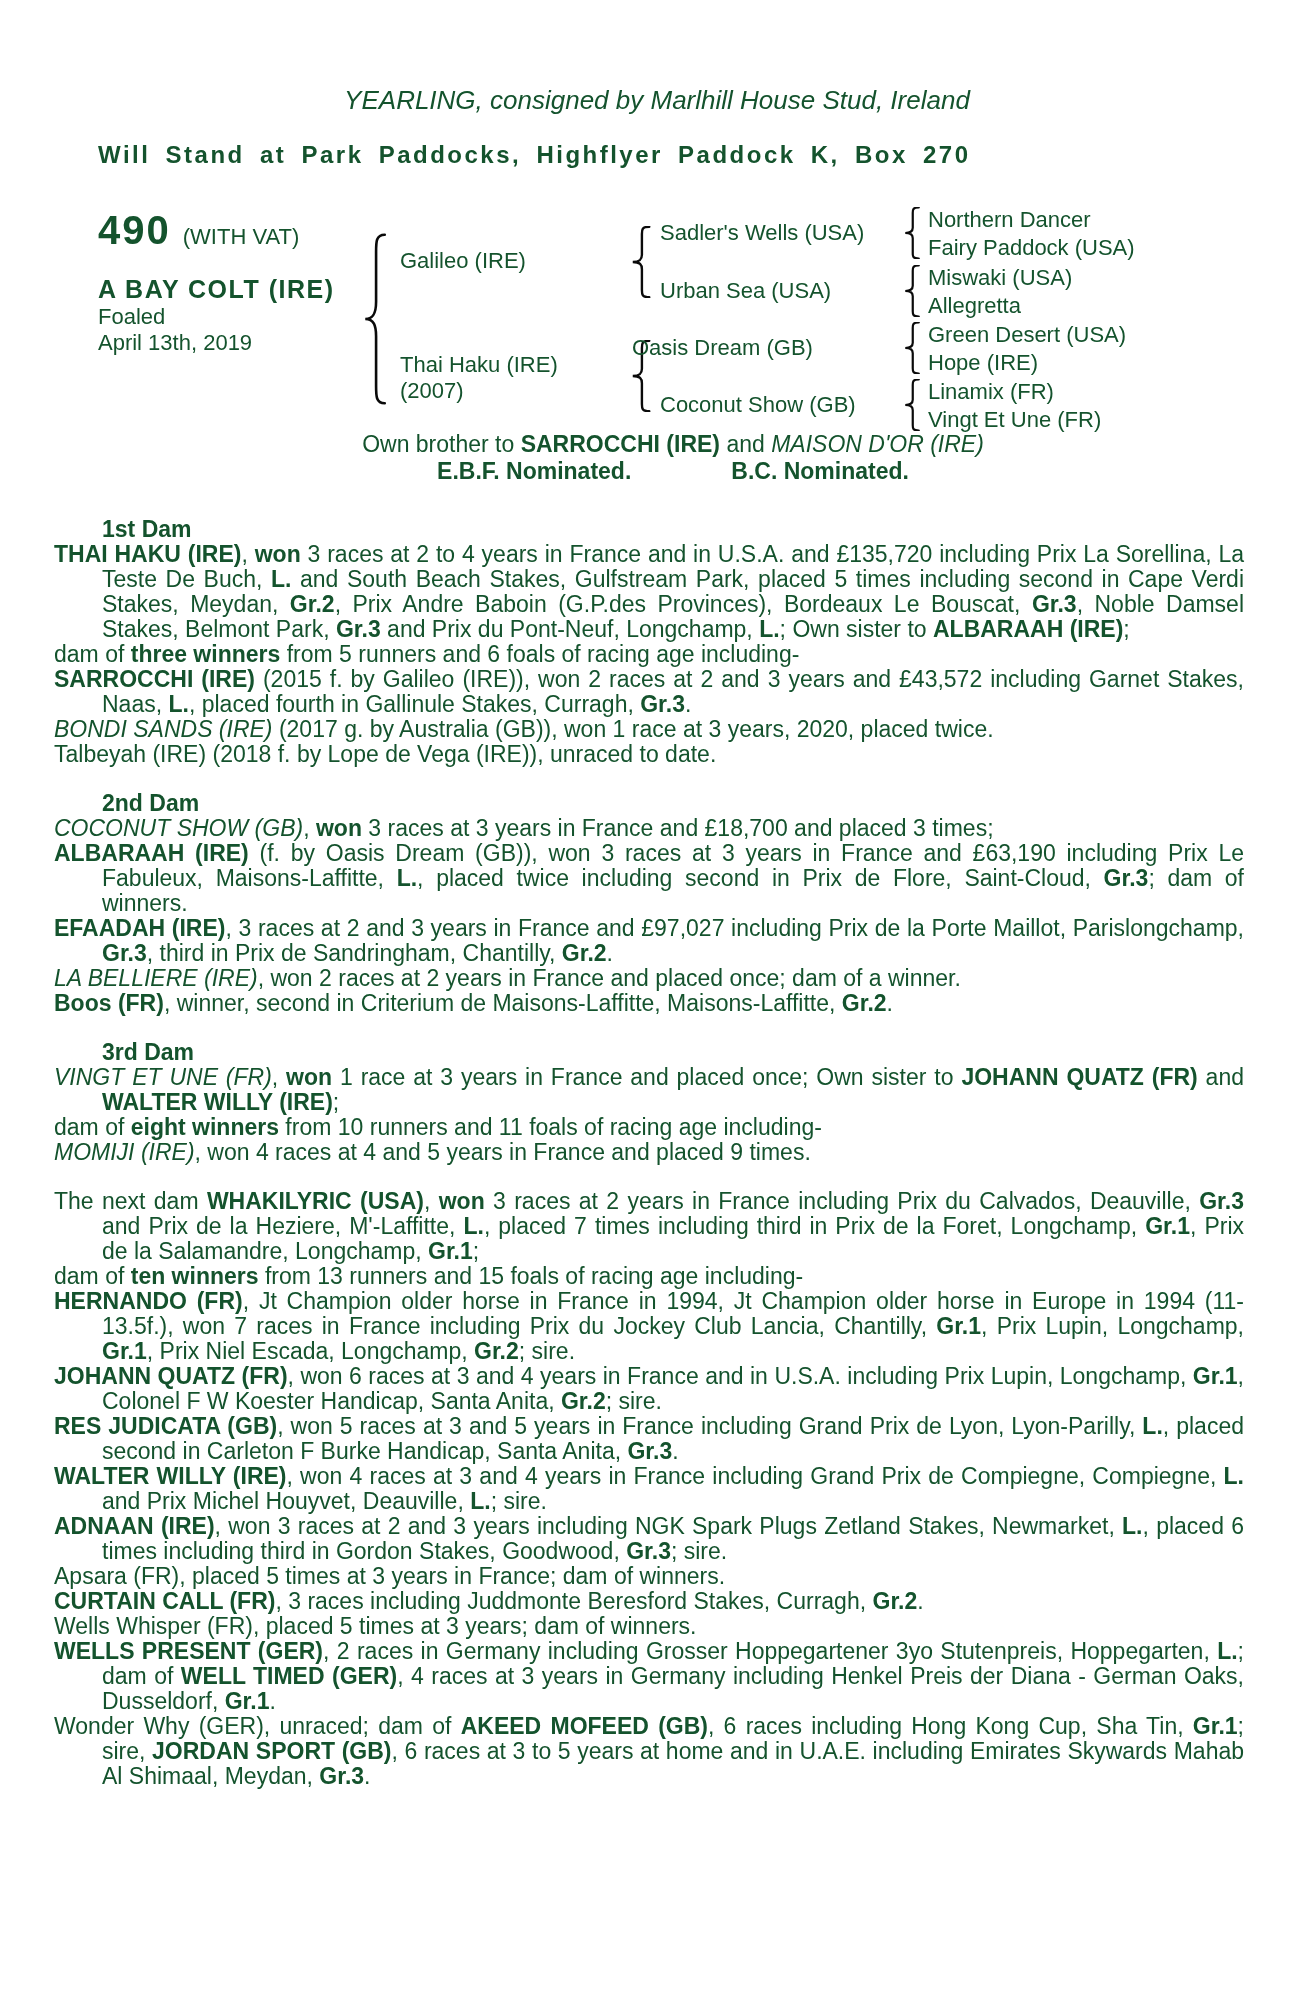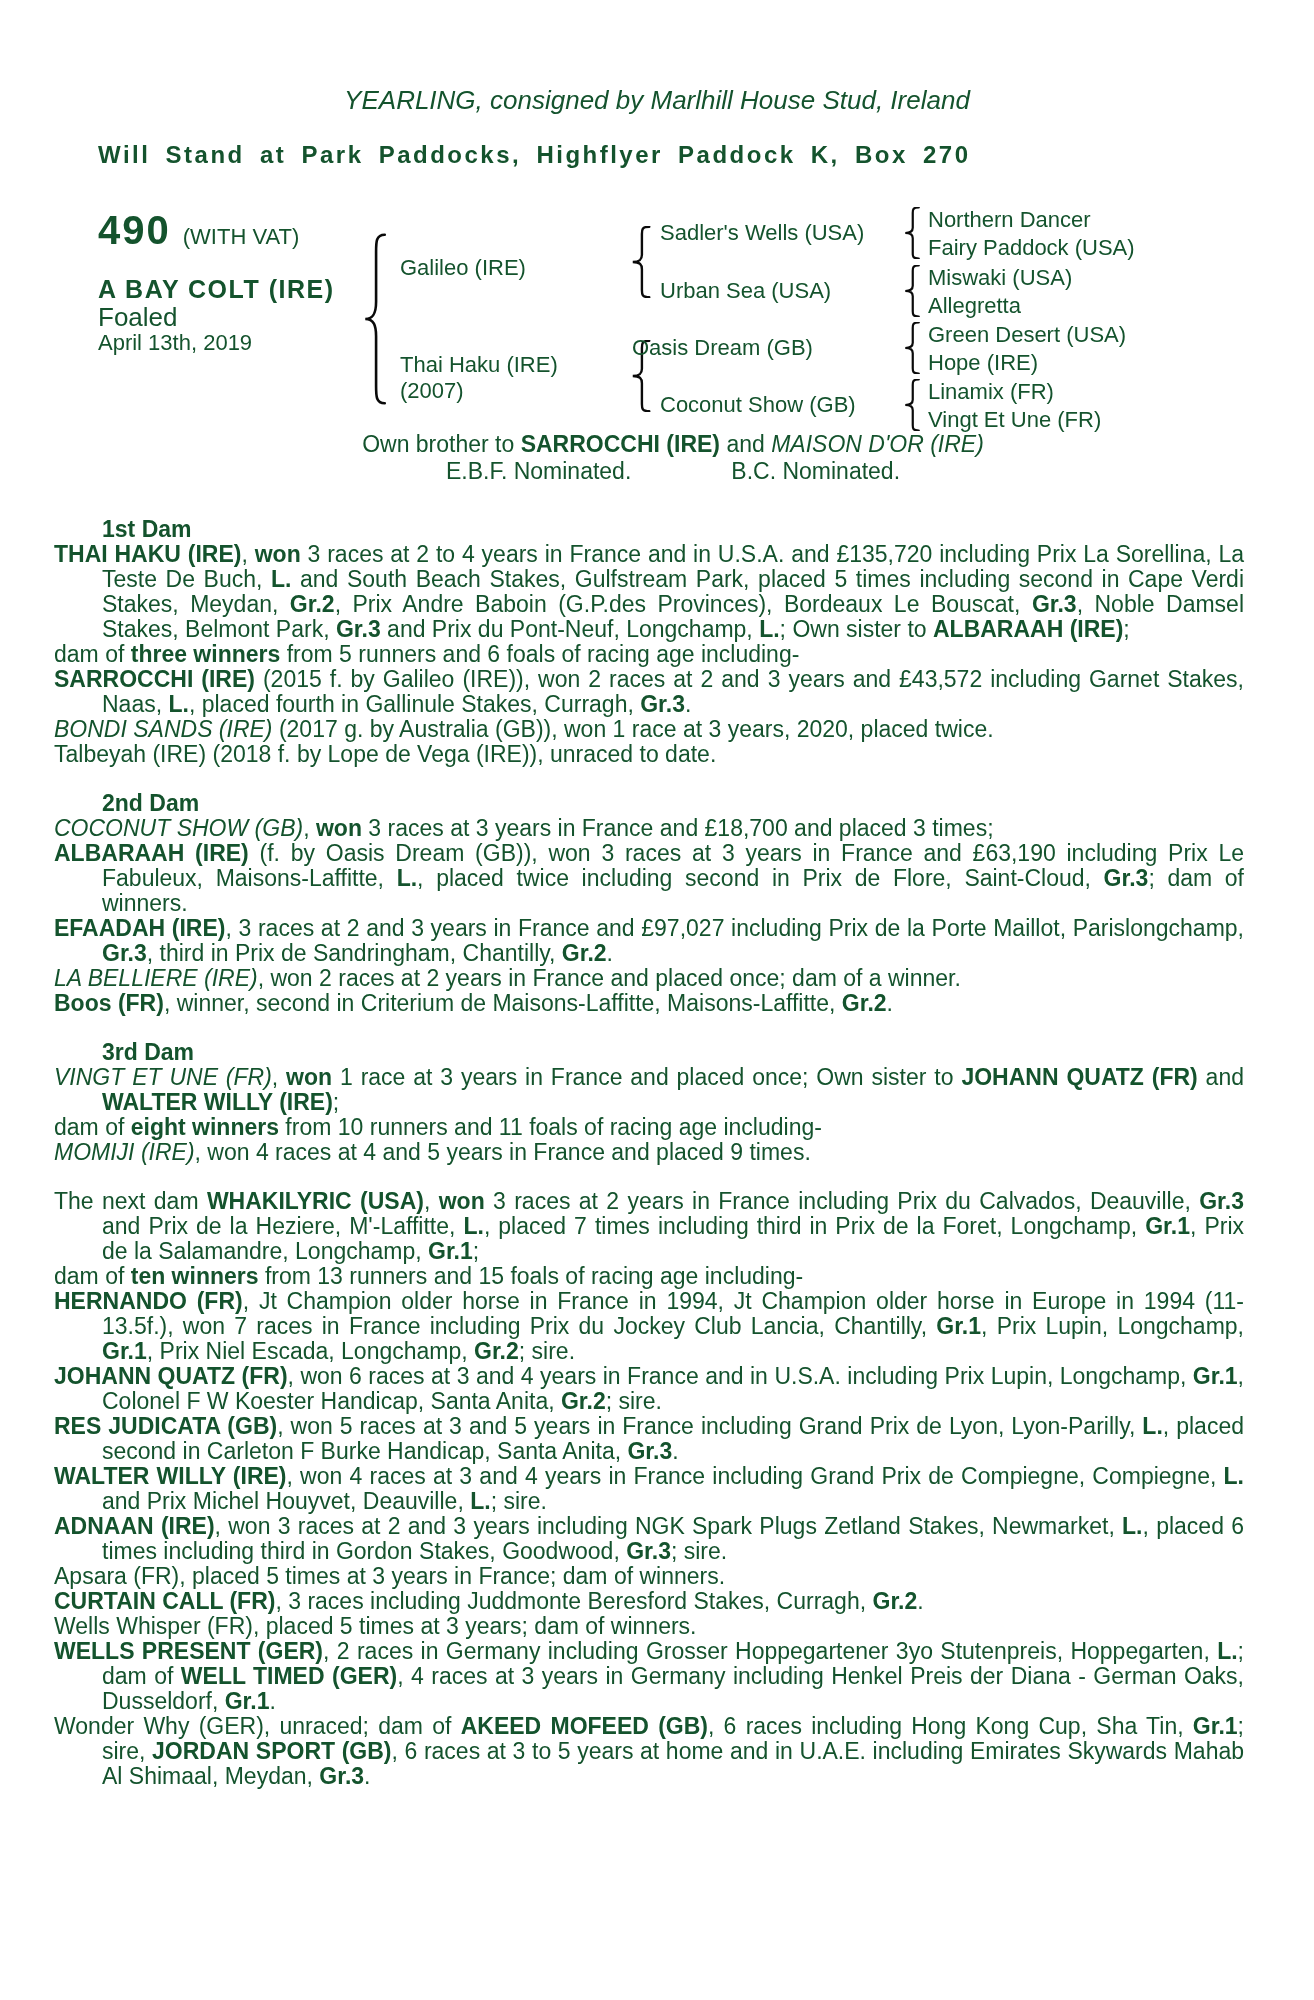--- a/index.html
+++ b/index.html
@@ -5,27 +5,27 @@
   html,body{margin:0;padding:0;background:#e8e8e8;}
   .page{position:relative;width:1314px;height:2000px;background:#ffffff;color:#14532d;
         font-family:"Liberation Sans","DejaVu Sans",sans-serif;overflow:hidden;margin:0 auto;}
   .abs{position:absolute;}
   .title{top:86px;left:0;width:1314px;text-align:center;font-style:italic;font-size:26px;line-height:28px;}
   .standline{top:142px;left:98px;font-weight:bold;font-size:24px;letter-spacing:2.5px;word-spacing:6px;line-height:26px;}
   .lotrow{top:210px;left:98px;line-height:40px;white-space:nowrap;}
   .lotnum{font-size:40px;font-weight:bold;letter-spacing:2px;}
   .lotvat{font-size:22px;margin-left:12px;}
   .coltdesc{top:276px;left:98px;font-weight:bold;font-size:25px;letter-spacing:1.5px;line-height:27px;}
-  .foaled{top:305px;left:98px;font-size:26px;line-height:24px;}
+  .foaled{top:305px;left:98px;font-size:22px;line-height:24px;}
   .foaldate{top:331px;left:98px;font-size:22px;line-height:24px;}
   .ped{font-size:22px;line-height:24px;white-space:nowrap;}
   .brace{position:absolute;}
   .ownbro{top:431px;left:102px;width:1142px;text-align:center;font-size:23px;line-height:26px;}
   .noms{top:458px;left:102px;width:1142px;display:flex;justify-content:center;gap:100px;
-        font-weight:normal;font-size:23px;line-height:26px;}
+        font-weight:bold;font-size:23px;line-height:26px;}
   .body{top:517px;left:102px;width:1142px;font-size:23px;line-height:25px;}
   .section{margin-top:24px;}
   .section:first-child{margin-top:0;}
   .sec-head{font-weight:bold;}
   .body p{margin:0;text-align:justify;}
   .lv0{margin-left:48px;text-indent:-48px;}
   .lv1{margin-left:98px;text-indent:-48px;}
   .lv2{margin-left:150px;text-indent:-48px;}
   .b{font-weight:bold;}
   .i{font-style:italic;}
@@ -60,21 +60,21 @@
   <svg class="brace" style="left:903px;top:265px;width:18px;height:52px" viewBox="0 0 24 100" preserveAspectRatio="none">
       <path d="M21 1 C13 1 13 5 13 11 L13 40 C13 46 11 50 3 50 C11 50 13 54 13 60 L13 89 C13 95 13 99 21 99" fill="none" stroke="#0a0a0a" stroke-width="2.2" vector-effect="non-scaling-stroke" stroke-linecap="round"></path>
     </svg>
   <svg class="brace" style="left:903px;top:322px;width:18px;height:52px" viewBox="0 0 24 100" preserveAspectRatio="none">
       <path d="M21 1 C13 1 13 5 13 11 L13 40 C13 46 11 50 3 50 C11 50 13 54 13 60 L13 89 C13 95 13 99 21 99" fill="none" stroke="#0a0a0a" stroke-width="2.2" vector-effect="non-scaling-stroke" stroke-linecap="round"></path>
     </svg>
   <svg class="brace" style="left:903px;top:379px;width:18px;height:52px" viewBox="0 0 24 100" preserveAspectRatio="none">
       <path d="M21 1 C13 1 13 5 13 11 L13 40 C13 46 11 50 3 50 C11 50 13 54 13 60 L13 89 C13 95 13 99 21 99" fill="none" stroke="#0a0a0a" stroke-width="2.2" vector-effect="non-scaling-stroke" stroke-linecap="round"></path>
     </svg>
 
-  <div class="abs ped" style="left:400px;top:256px">Galileo (IRE)</div>
+  <div class="abs ped" style="left:400px;top:249px">Galileo (IRE)</div>
   <div class="abs ped" style="left:400px;top:353px">Thai Haku (IRE)</div>
   <div class="abs ped" style="left:400px;top:379px">(2007)</div>
 
   <div class="abs ped" style="left:660px;top:221px">Sadler's Wells (USA)</div>
   <div class="abs ped" style="left:660px;top:279px">Urban Sea (USA)</div>
   <div class="abs ped" style="left:632px;top:336px">Oasis Dream (GB)</div>
   <div class="abs ped" style="left:660px;top:393px">Coconut Show (GB)</div>
 
   <div class="abs ped" style="left:928px;top:208px">Northern Dancer</div>
   <div class="abs ped" style="left:928px;top:236px">Fairy Paddock (USA)</div>

